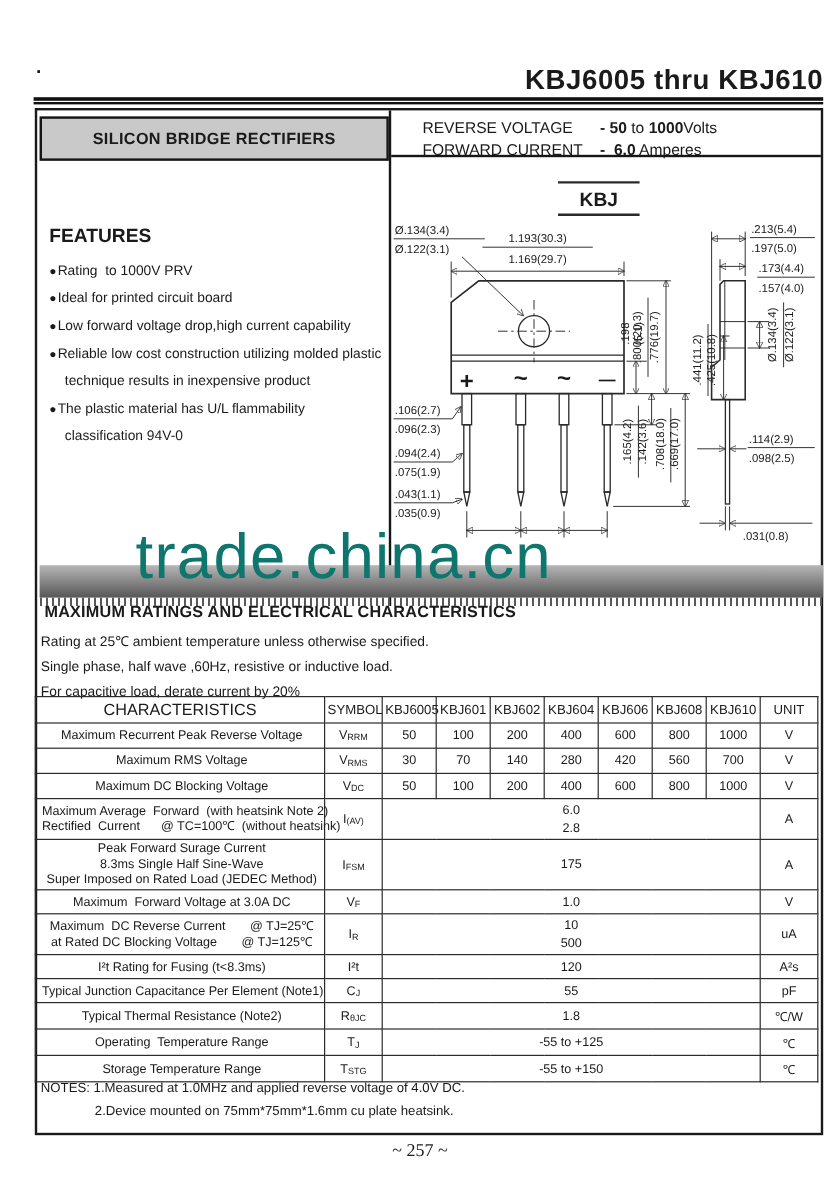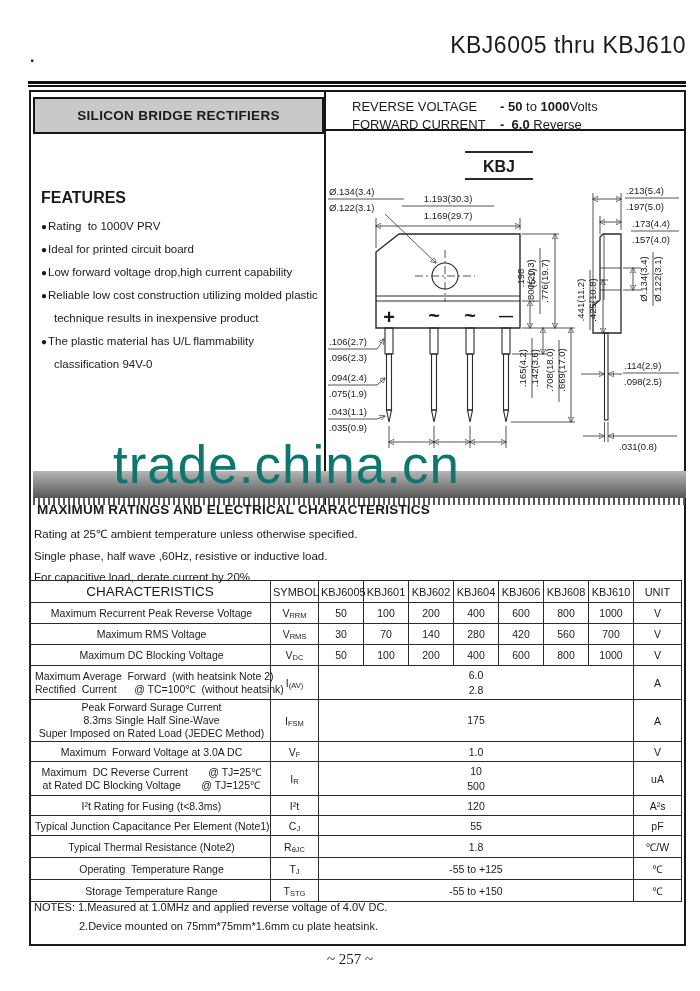--- a/index.html
+++ b/index.html
@@ -1,21 +1,21 @@
 <!DOCTYPE html>
 <html><head>
 <meta charset="utf-8">
 <style>
   * { margin:0; padding:0; box-sizing:border-box; }
   html,body { background:#fff; }
   .page { position:relative; width:700px; height:991px; background:#fff;
           font-family:"Liberation Sans", sans-serif; color:#1a1a1a; overflow:hidden; }
 
   .corner-mark { position:absolute; left:30px; top:48px; font-size:16px; font-weight:bold; }
-  .doc-title { position:absolute; top:32px; right:14px; font-size:23px; font-weight:normal; letter-spacing:.5px; }
+  .doc-title { position:absolute; top:53px; right:14px; font-size:23px; font-weight:bold; letter-spacing:.5px; }
   .title-rule { position:absolute; left:28px; top:81px; width:658px; height:6px;
                 border-top:3px solid #111; border-bottom:2px solid #111; }
 
   .frame { position:absolute; left:29px; top:90px; width:657px; height:856px;
            border:2px solid #1a1a1a; }
 
   .hdr-left { position:absolute; left:2px; top:5px; width:291px; height:37px;
               background:#c9c9c9; border:2px solid #161616;
               display:flex; align-items:center; justify-content:center;
               font-weight:bold; font-size:13.5px; letter-spacing:.3px; }
@@ -82,21 +82,21 @@
   <div class="title-rule"></div>
 
   <div class="frame">
 
     <div class="hdr-left">
       <span>SILICON BRIDGE RECTIFIERS</span>
     </div>
 
     <div class="hdr-right">
       <div class="spec-line"><span class="spec-label">REVERSE VOLTAGE</span><b>-</b> <b>50</b> <span>to</span> <b>1000</b><span>Volts</span></div>
-      <div class="spec-line"><span class="spec-label">FORWARD CURRENT</span><b>-</b>  <b>6.0</b> <span>Reverse</span></div>
+      <div class="spec-line"><span class="spec-label">FORWARD CURRENT</span><b>-</b>  <b>6.0</b> <span>Amperes</span></div>
     </div>
 
     <div class="vdivider"></div>
 
     <div class="features">
       <div class="features-title">FEATURES</div>
       <div class="feat-line"><span class="bullet">●</span><span>Rating  to 1000V PRV</span></div>
       <div class="feat-line"><span class="bullet">●</span><span>Ideal for printed circuit board</span></div>
       <div class="feat-line"><span class="bullet">●</span><span>Low forward voltage drop,high current capability</span></div>
       <div class="feat-line"><span class="bullet">●</span><span>Reliable low cost construction utilizing molded plastic</span></div>

